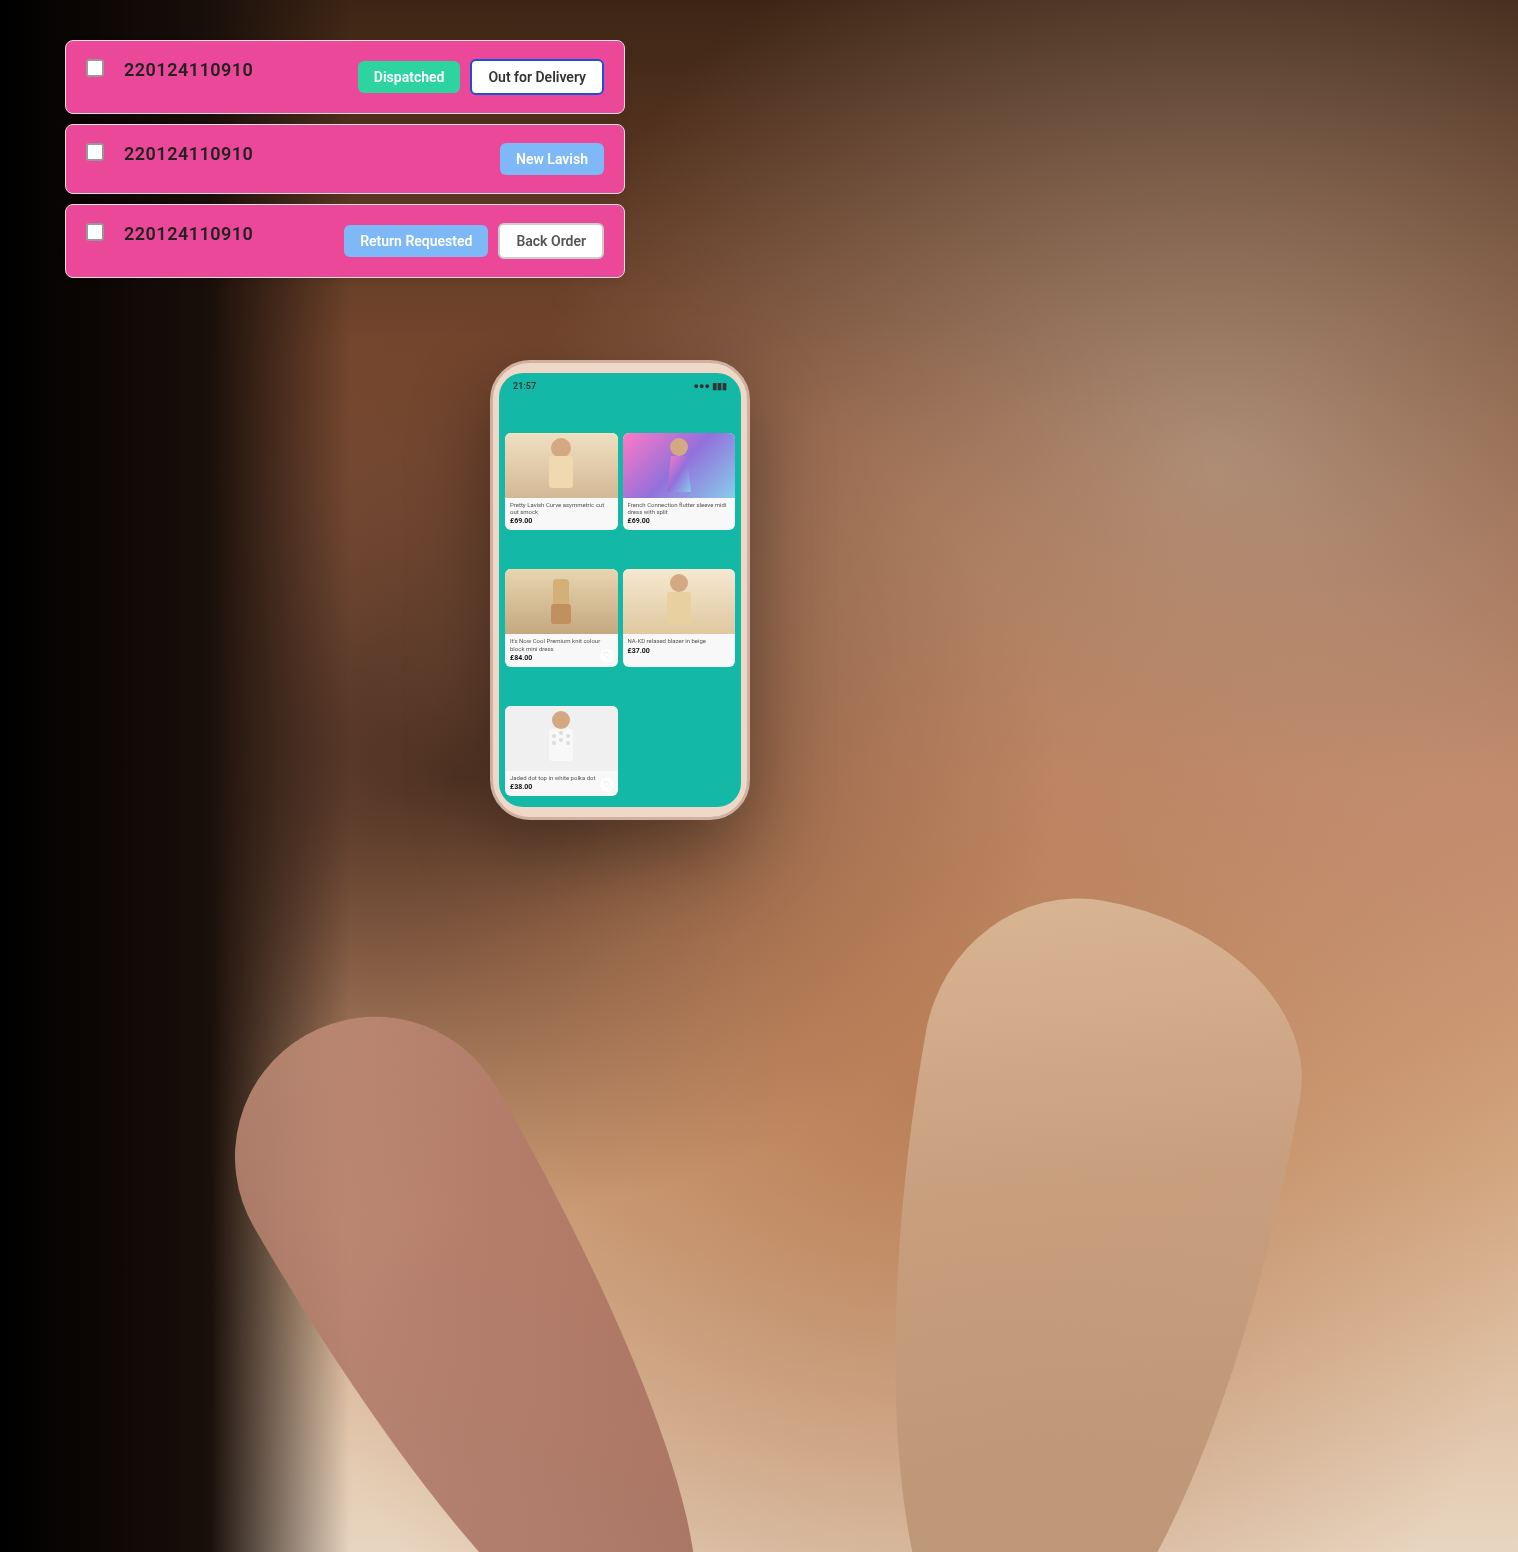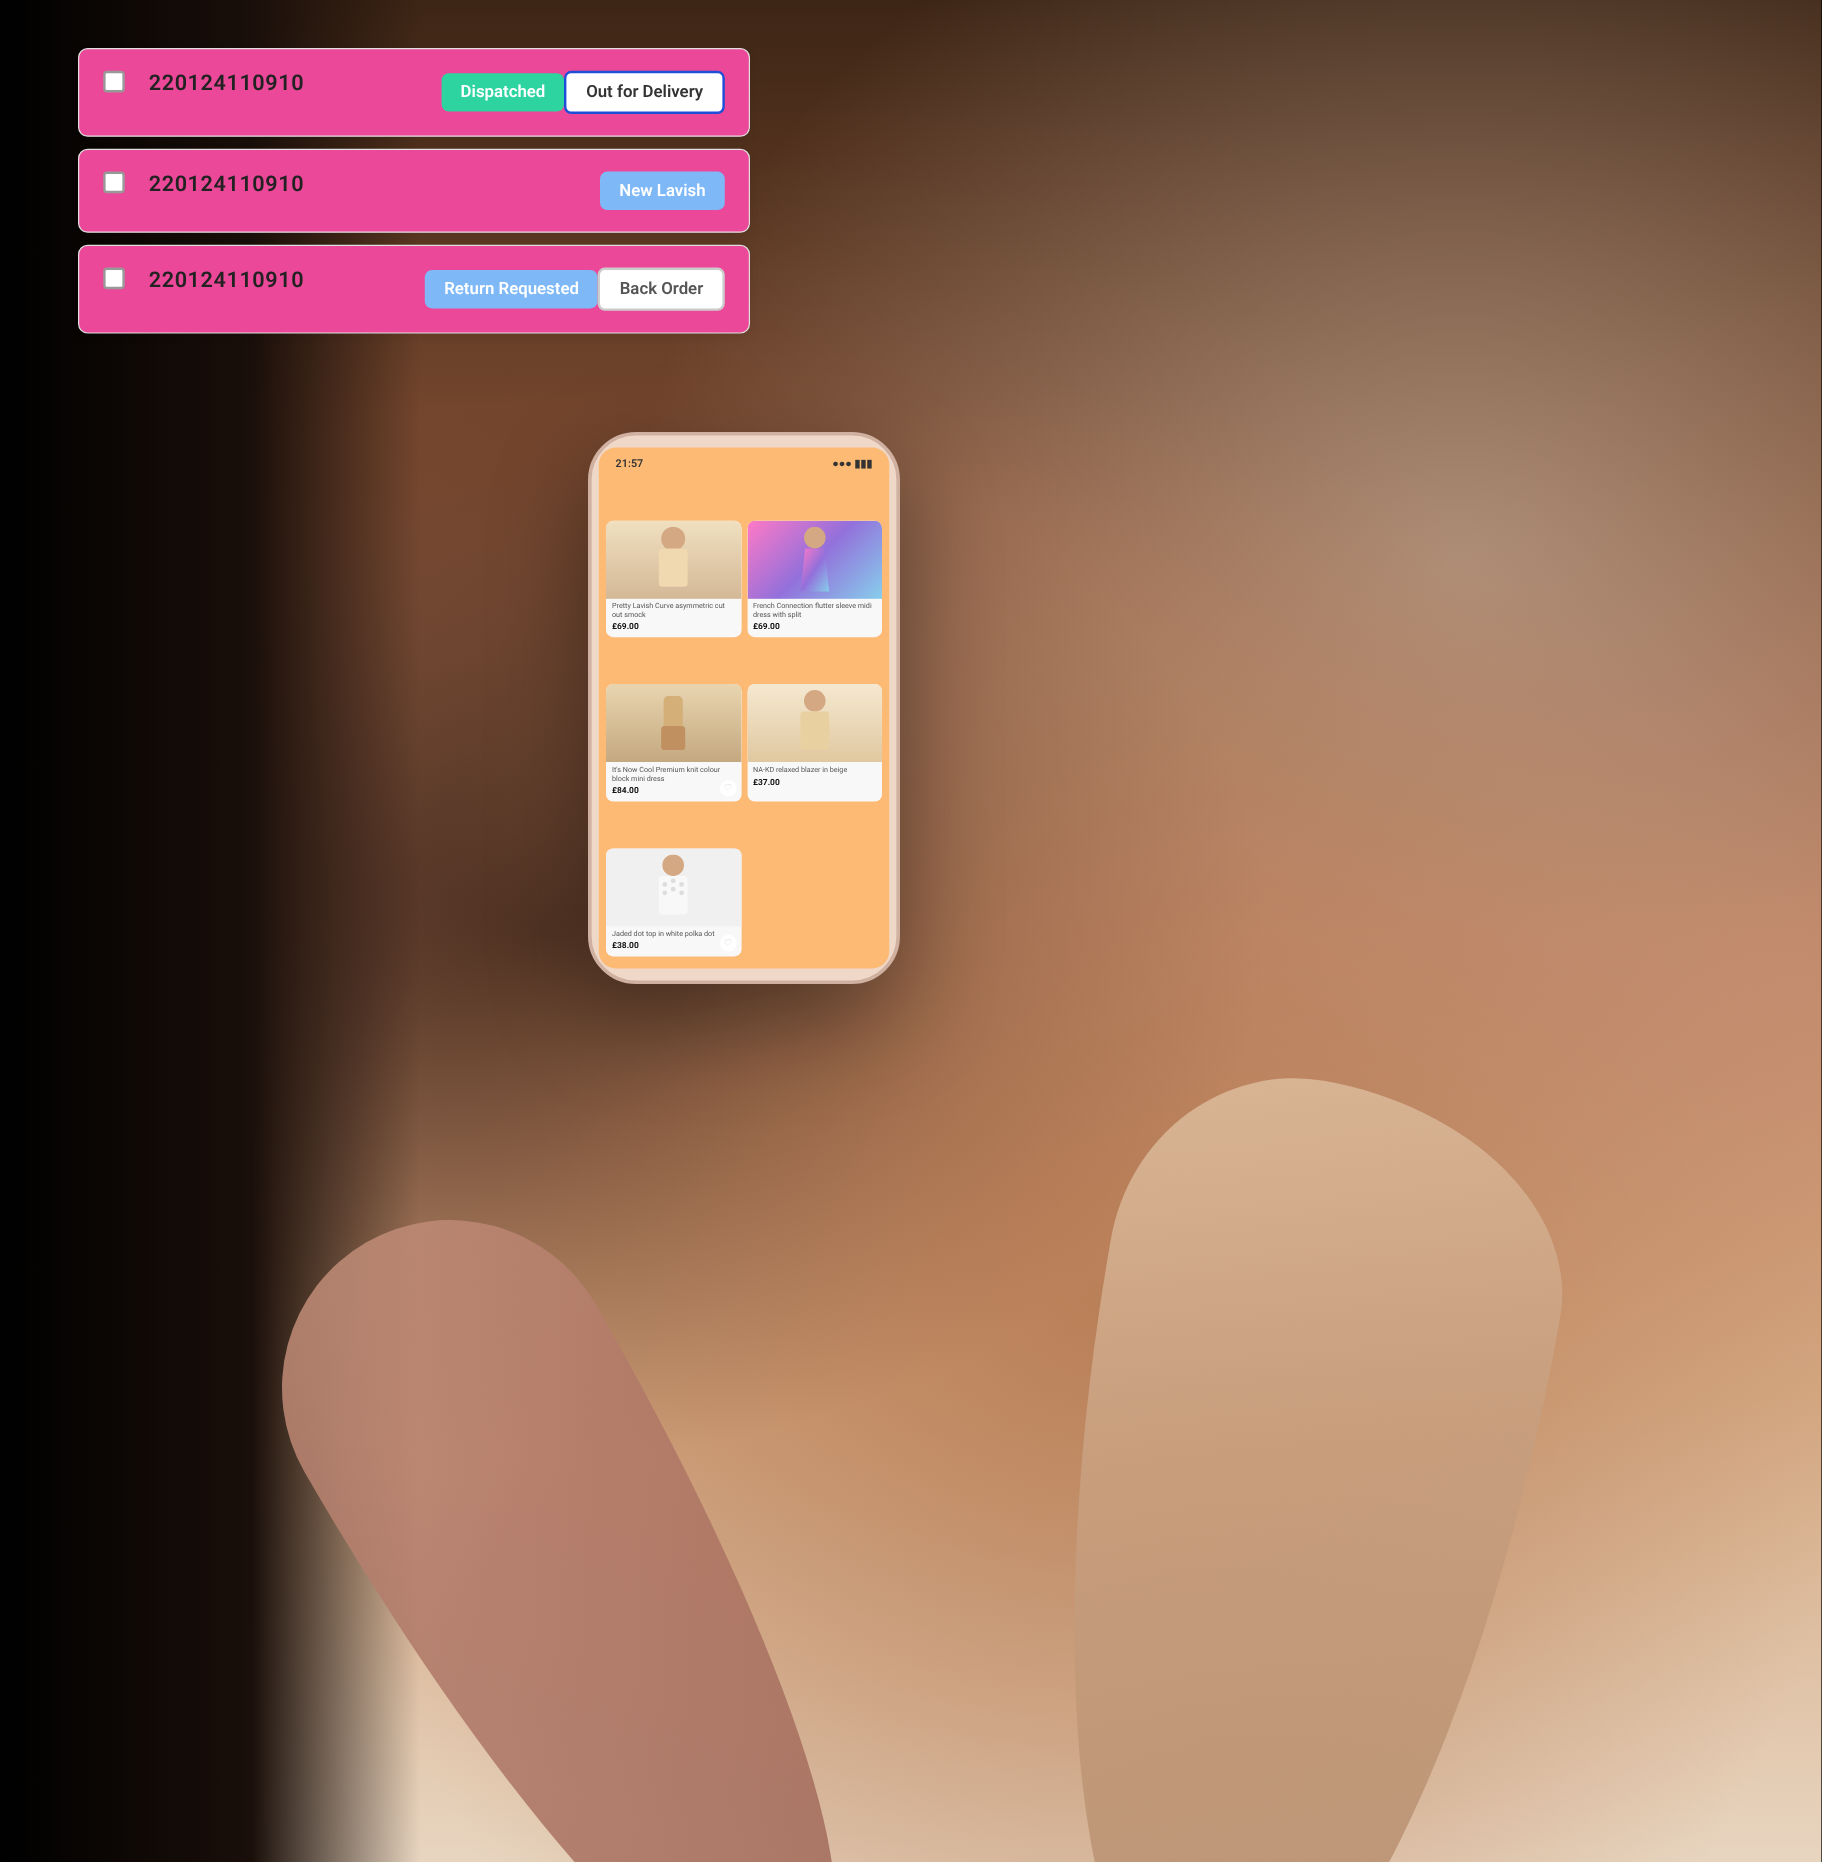--- a/index.html
+++ b/index.html
@@ -74,21 +74,21 @@
     .order-id {
       font-size: 18px;
       font-weight: 600;
       color: #222;
       flex: 1;
       letter-spacing: 0.5px;
     }
 
     .order-badges {
       display: flex;
-      gap: 0;
+      gap: 10px;
       align-items: center;
     }
 
     .badge {
       padding: 8px 16px;
       border-radius: 6px;
       font-size: 14px;
       font-weight: 600;
       cursor: pointer;
     }
@@ -140,22 +140,22 @@
       overflow: hidden;
       box-shadow: 0 30px 80px rgba(0,0,0,0.4);
     }
 
     .phone-inner-screen {
       position: absolute;
       top: 10px;
       left: 6px;
       right: 6px;
       bottom: 10px;
-      background: #fdba74;
-      border-radius: 14px;
+      background: #14b8a6;
+      border-radius: 24px;
       overflow: hidden;
     }
 
     .phone-top-bar {
       display: flex;
       justify-content: space-between;
       align-items: center;
       padding: 8px 14px 4px;
       font-size: 9px;
       color: #333;

